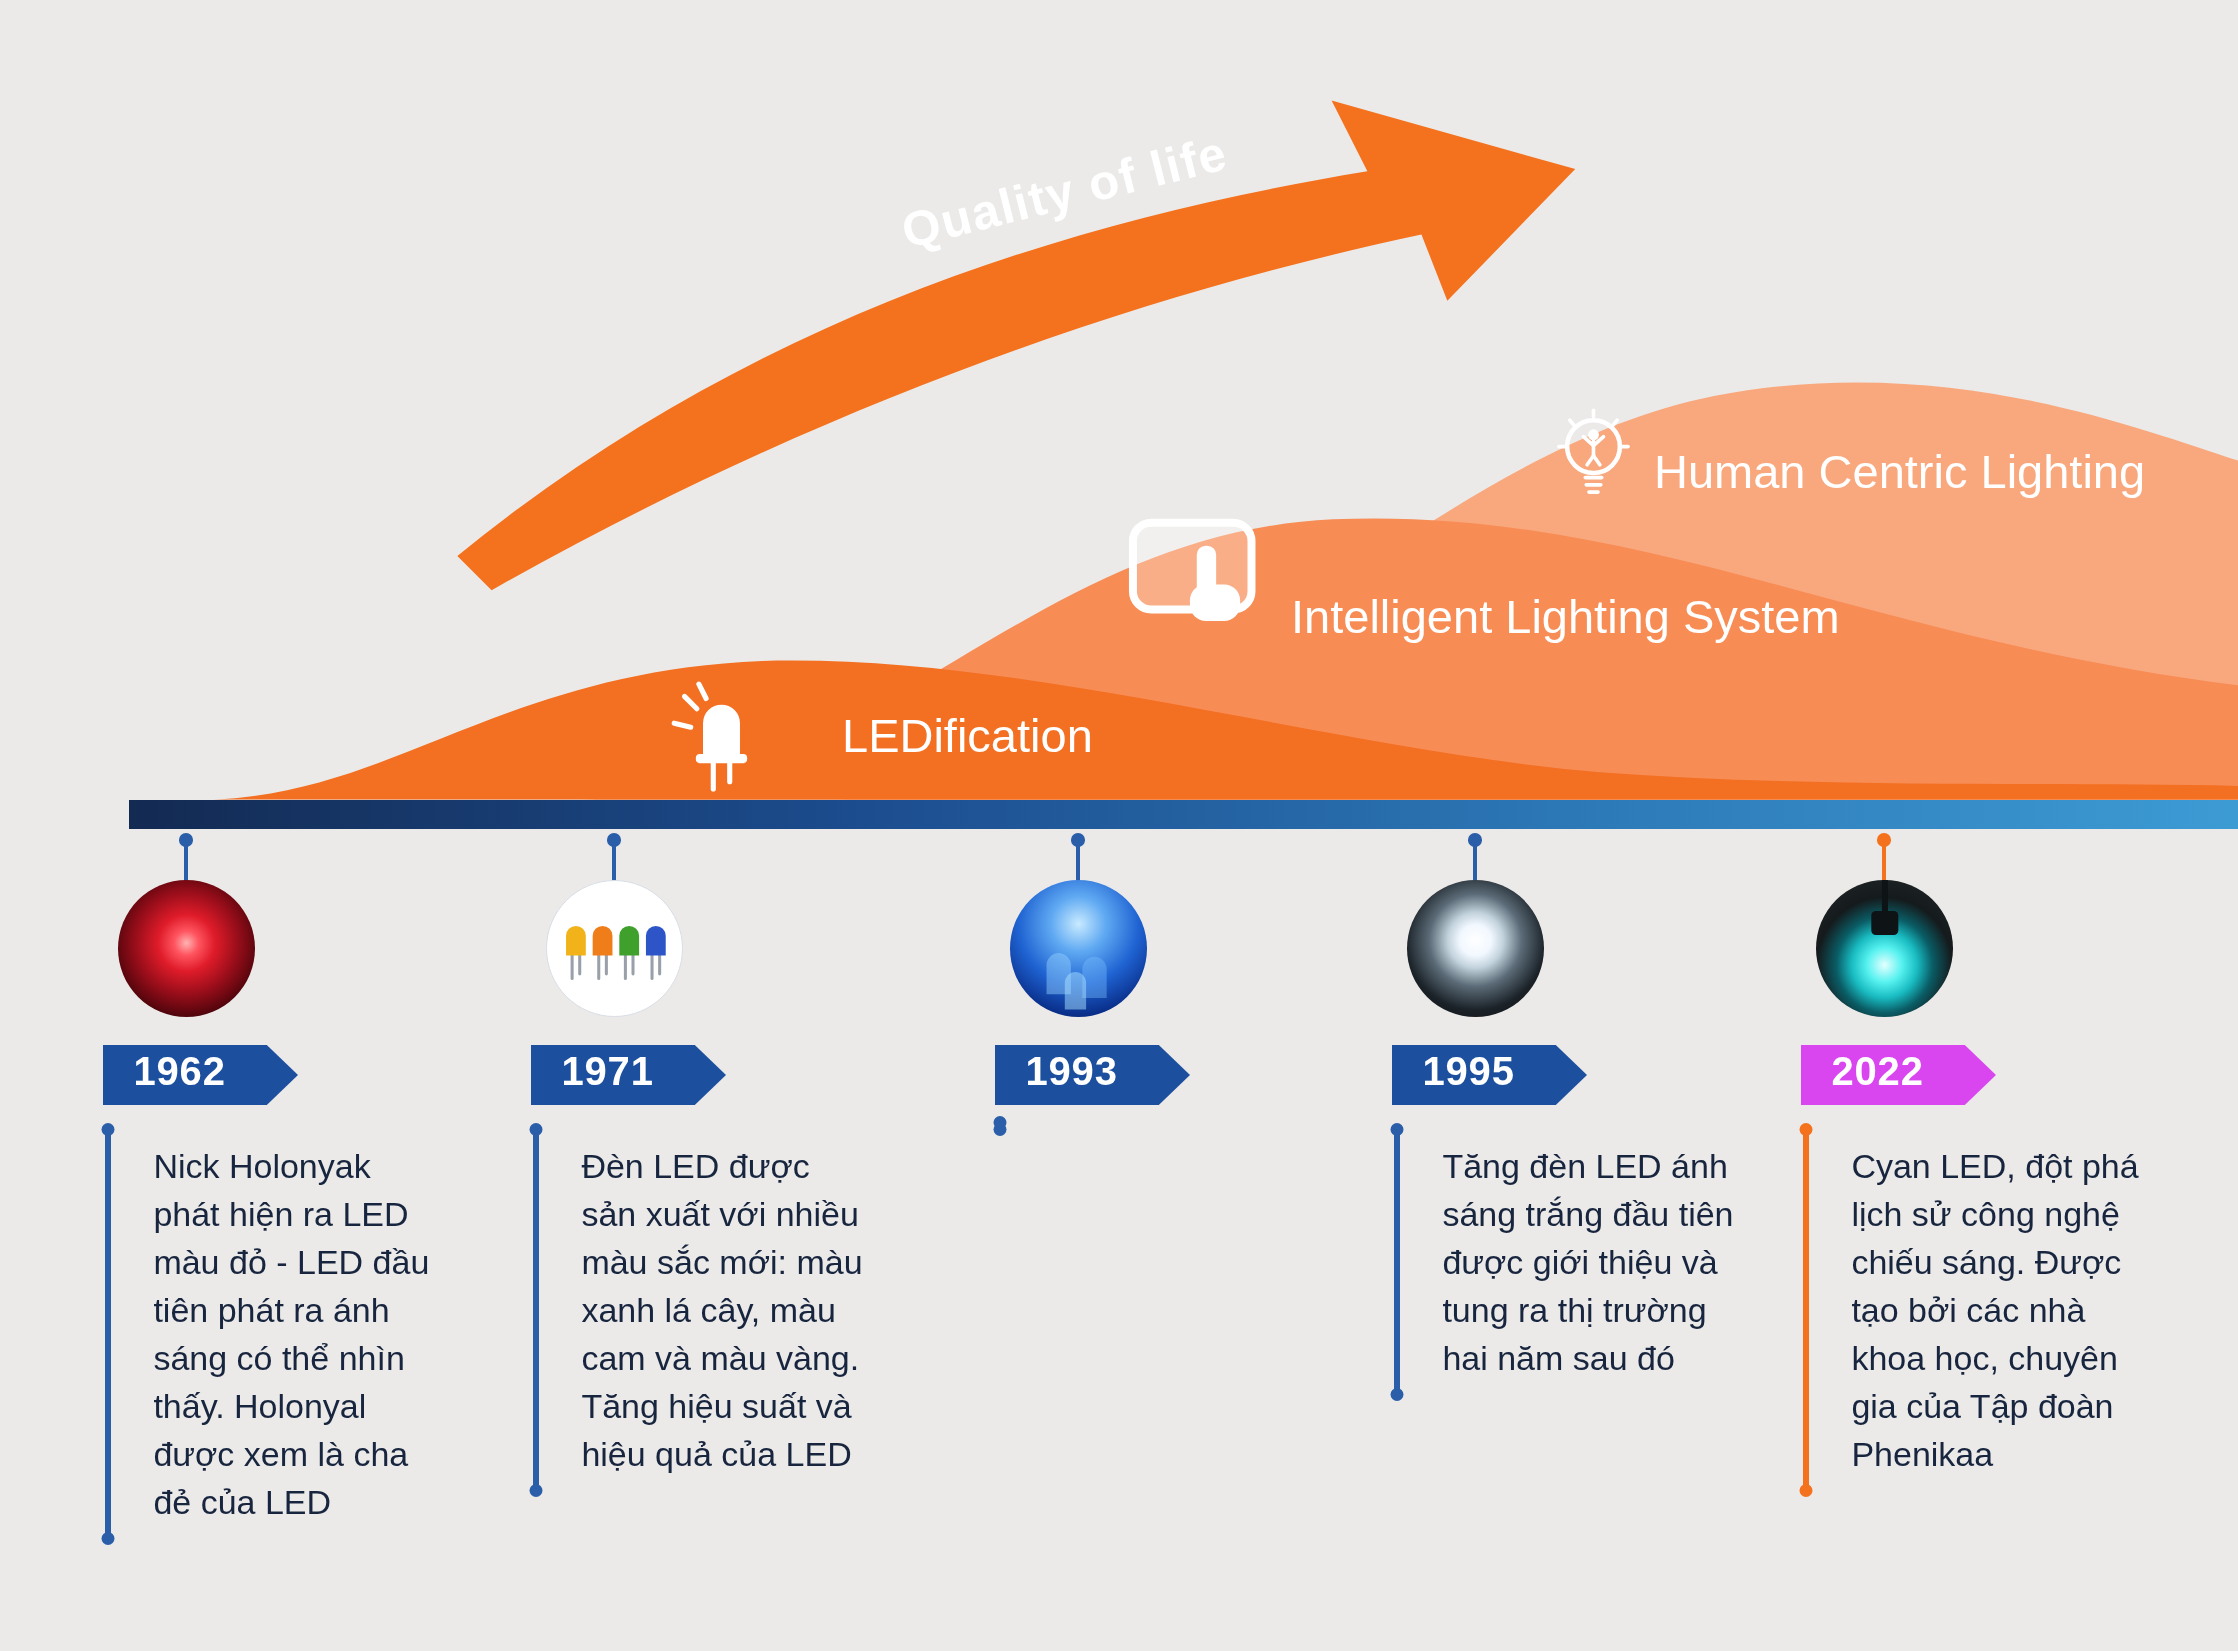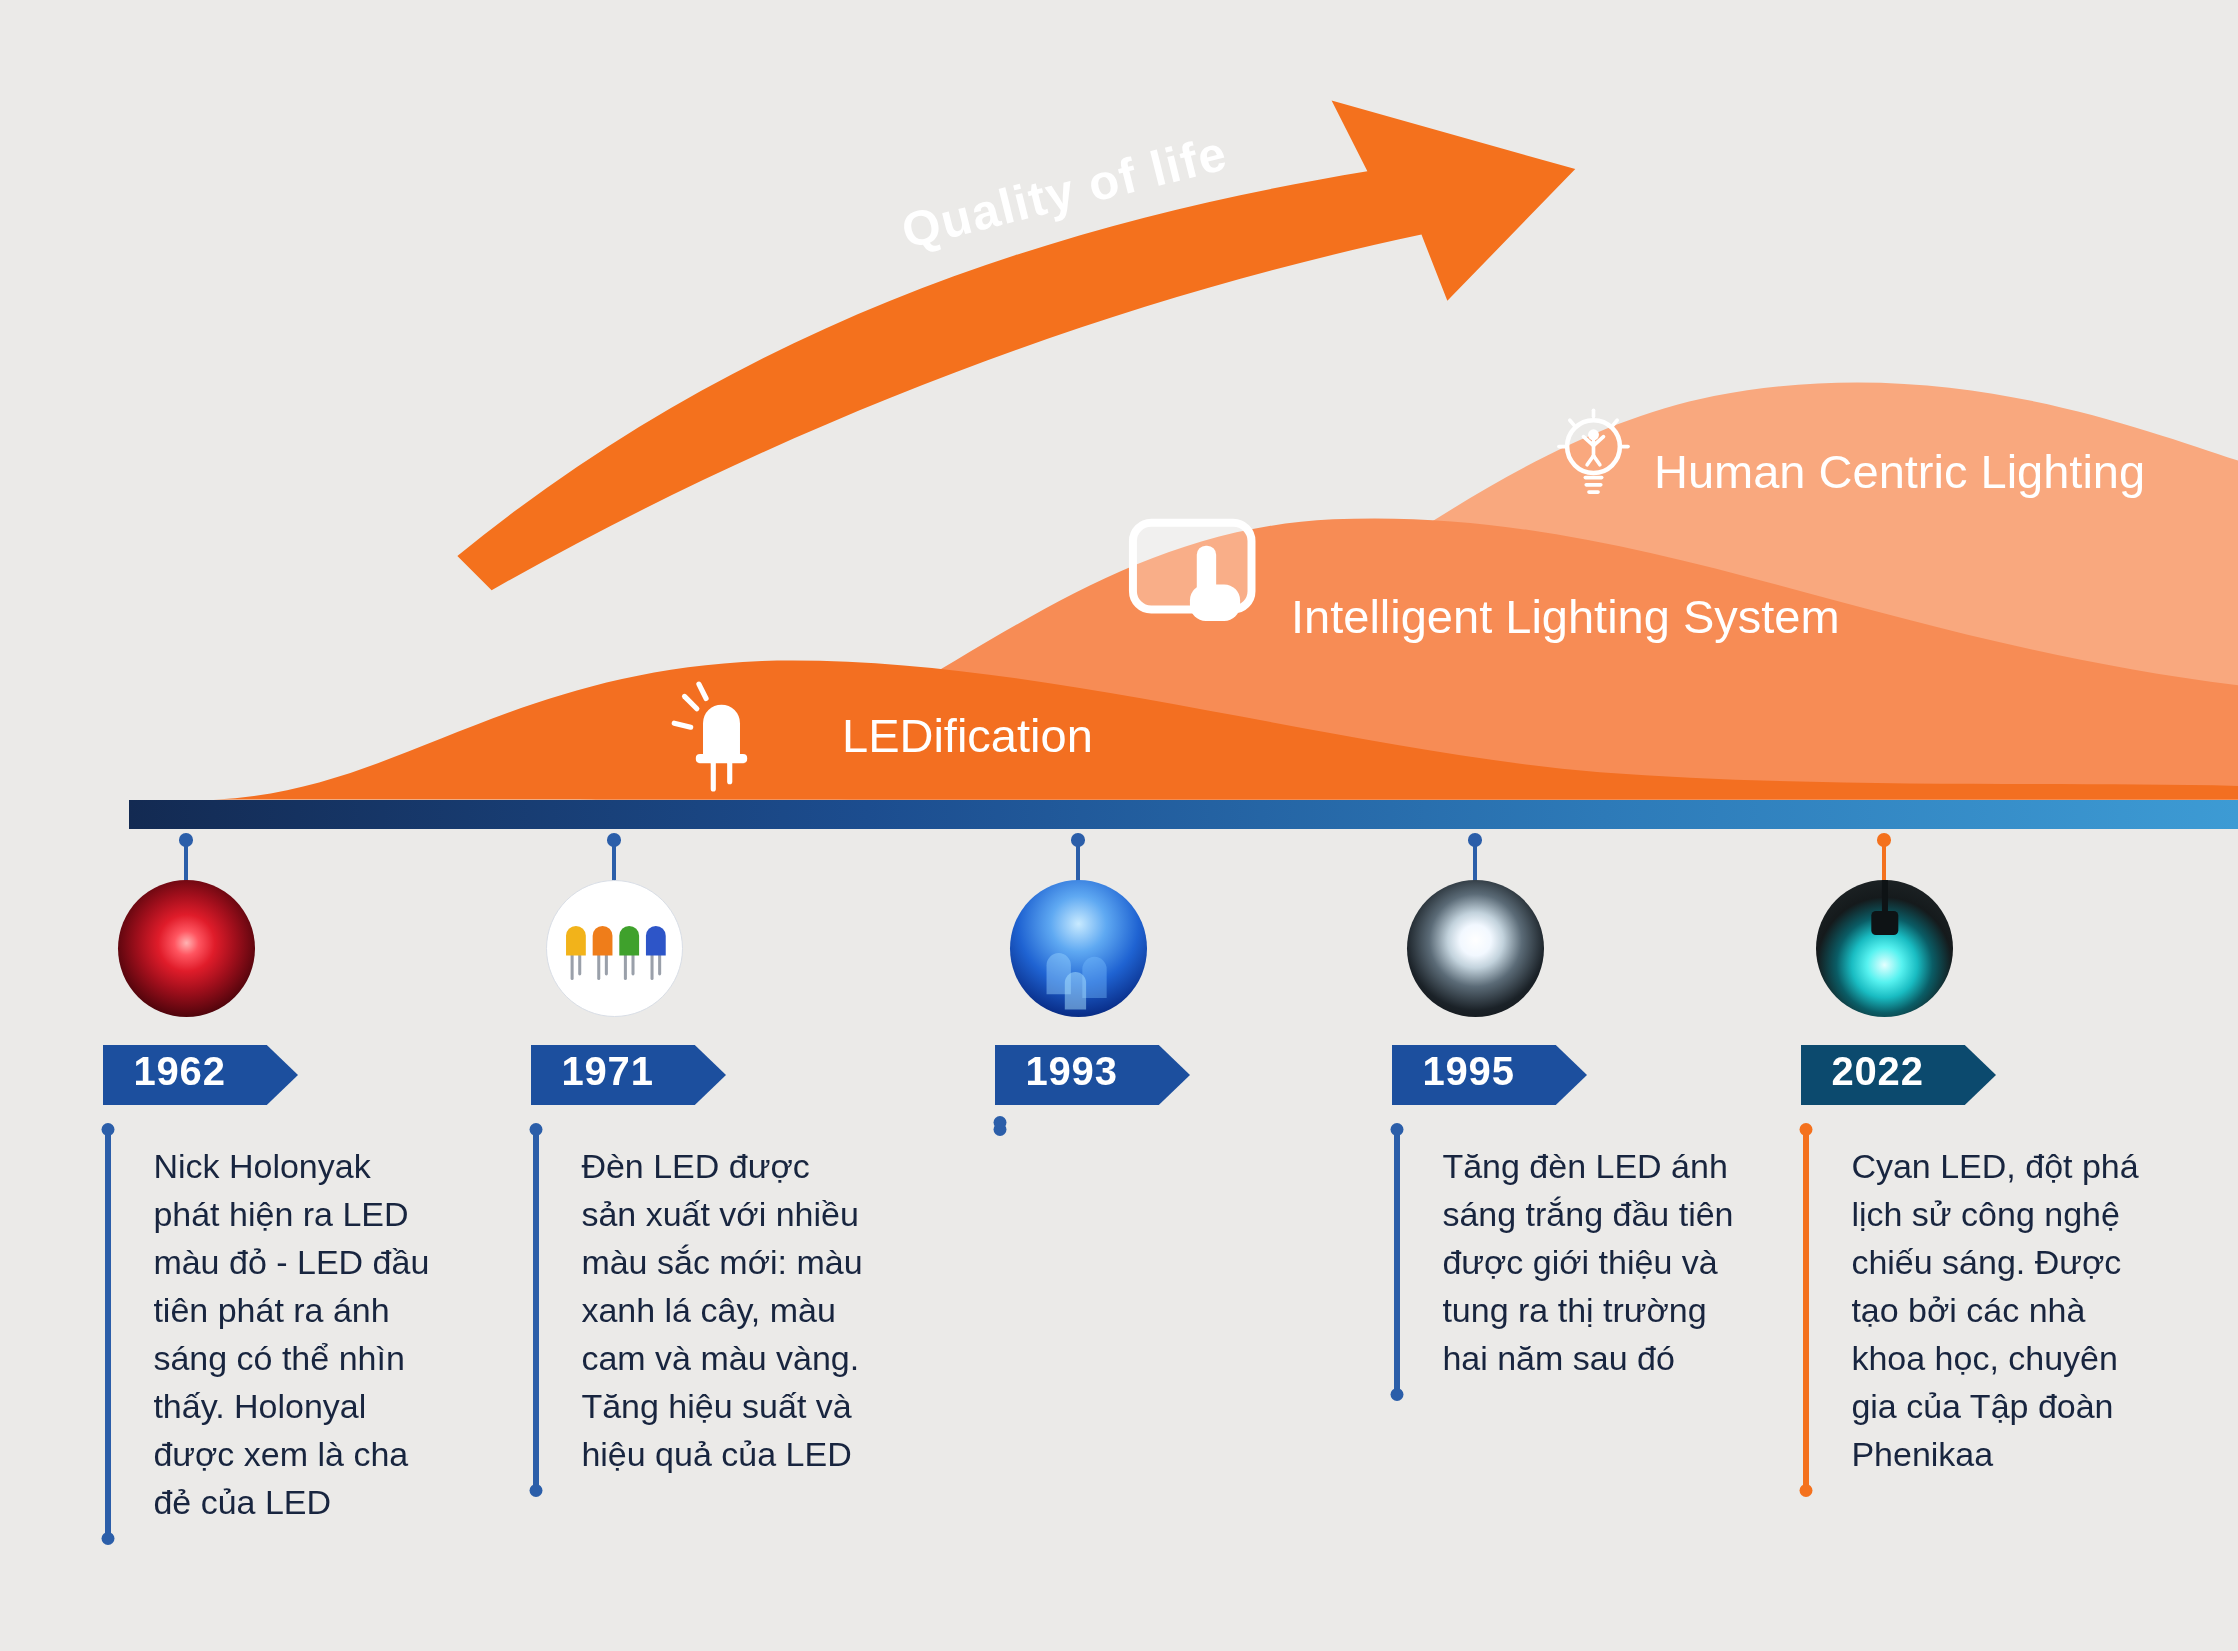--- a/index.html
+++ b/index.html
@@ -46,21 +46,21 @@
   .ph-cyan{background:radial-gradient(circle at 50% 62%,#e4ffff 0%,#57f2f0 16%,#19bcc2 30%,#0a5d66 44%,#151a1c 62%,#242b2d 100%);}
   .cap{position:absolute;left:50%;top:30.5px;transform:translateX(-50%);width:27.4px;height:24.4px;background:#0e1315;border-radius:4.6px;}
   .cord{position:absolute;left:50%;top:0;transform:translateX(-50%);width:6.1px;height:34px;background:#0e1315;}
 
   .badge{
     position:absolute;left:0;top:215px;width:195px;height:60px;box-sizing:border-box;
     color:#fff;font-weight:700;font-size:40px;line-height:52px;padding-left:30.5px;letter-spacing:0.8px;
     clip-path:polygon(0 0,84% 0,100% 50%,84% 100%,0 100%);
   }
   .badge-blue{background:#1c4f9e;}
-  .badge-orange{background:#0c4a6e;}
+  .badge-orange{background:#d946ef;}
 
   .desc{position:absolute;left:1.5px;top:296px;display:flex;gap:26px;width:356px;}
   .accent{position:relative;flex:0 0 6.9px;width:6.9px;border-radius:4.6px;background:var(--ac);}
   .accent::before,.accent::after{content:"";position:absolute;left:50%;transform:translateX(-50%);
     width:13px;height:13px;border-radius:50%;background:var(--ac);}
   .accent::before{top:-3px}.accent::after{bottom:-3px}
   .desc p{margin:16px;width:308px;font-size:34px;line-height:48px;font-weight:500;color:#18253f;}
 </style>
 </head>
 <body>

